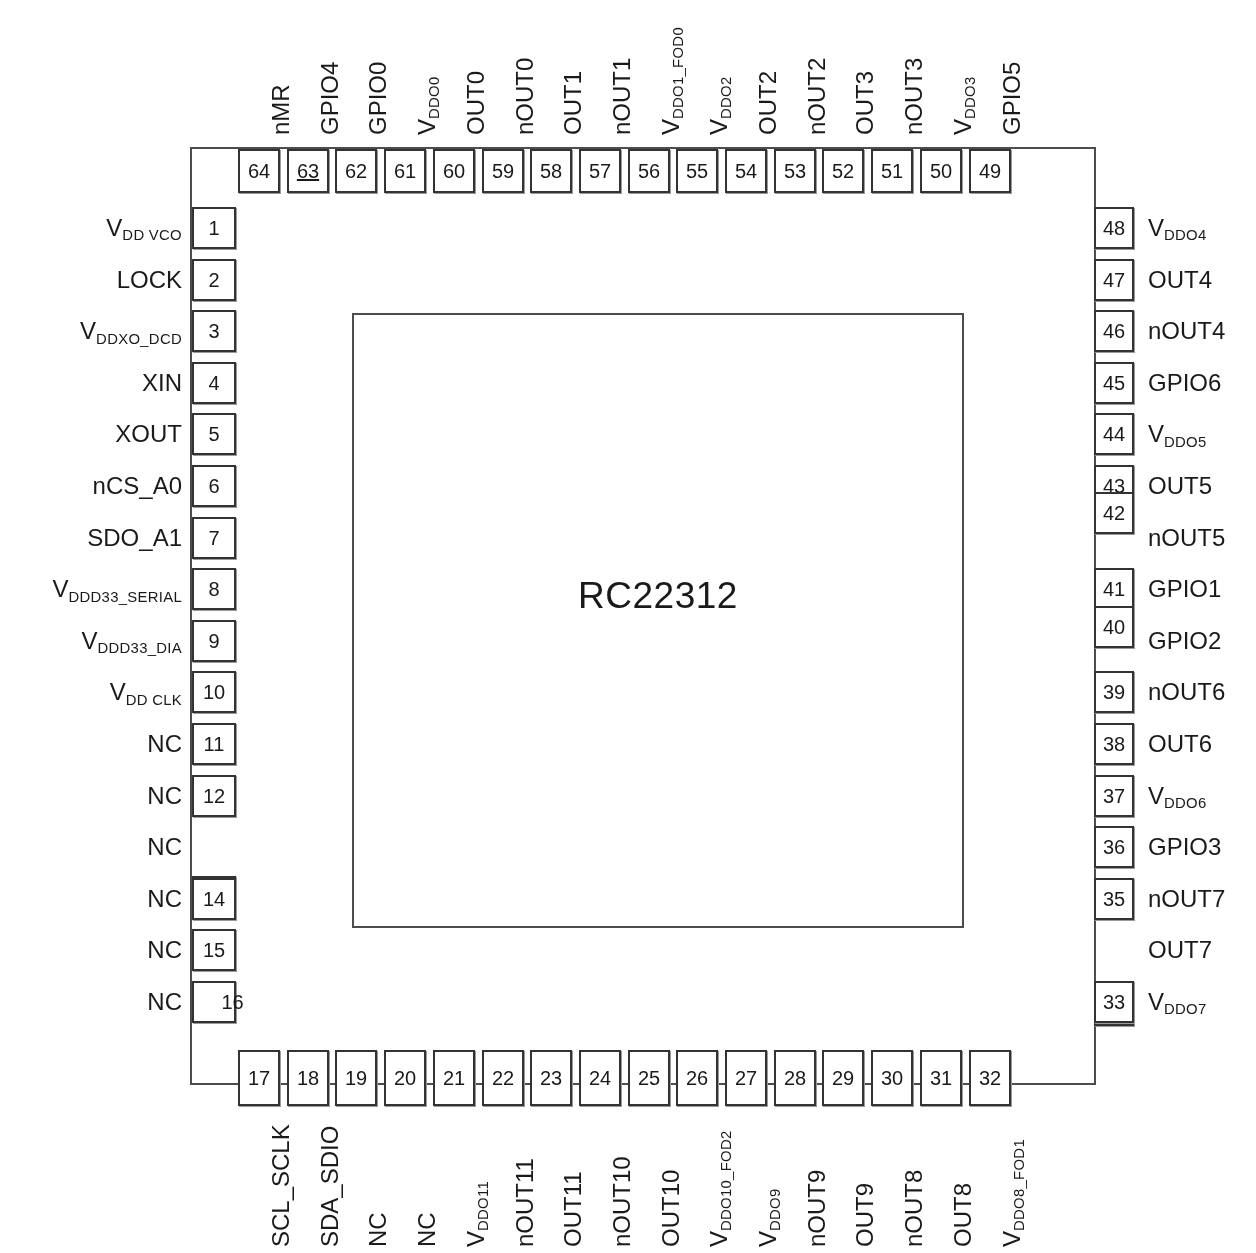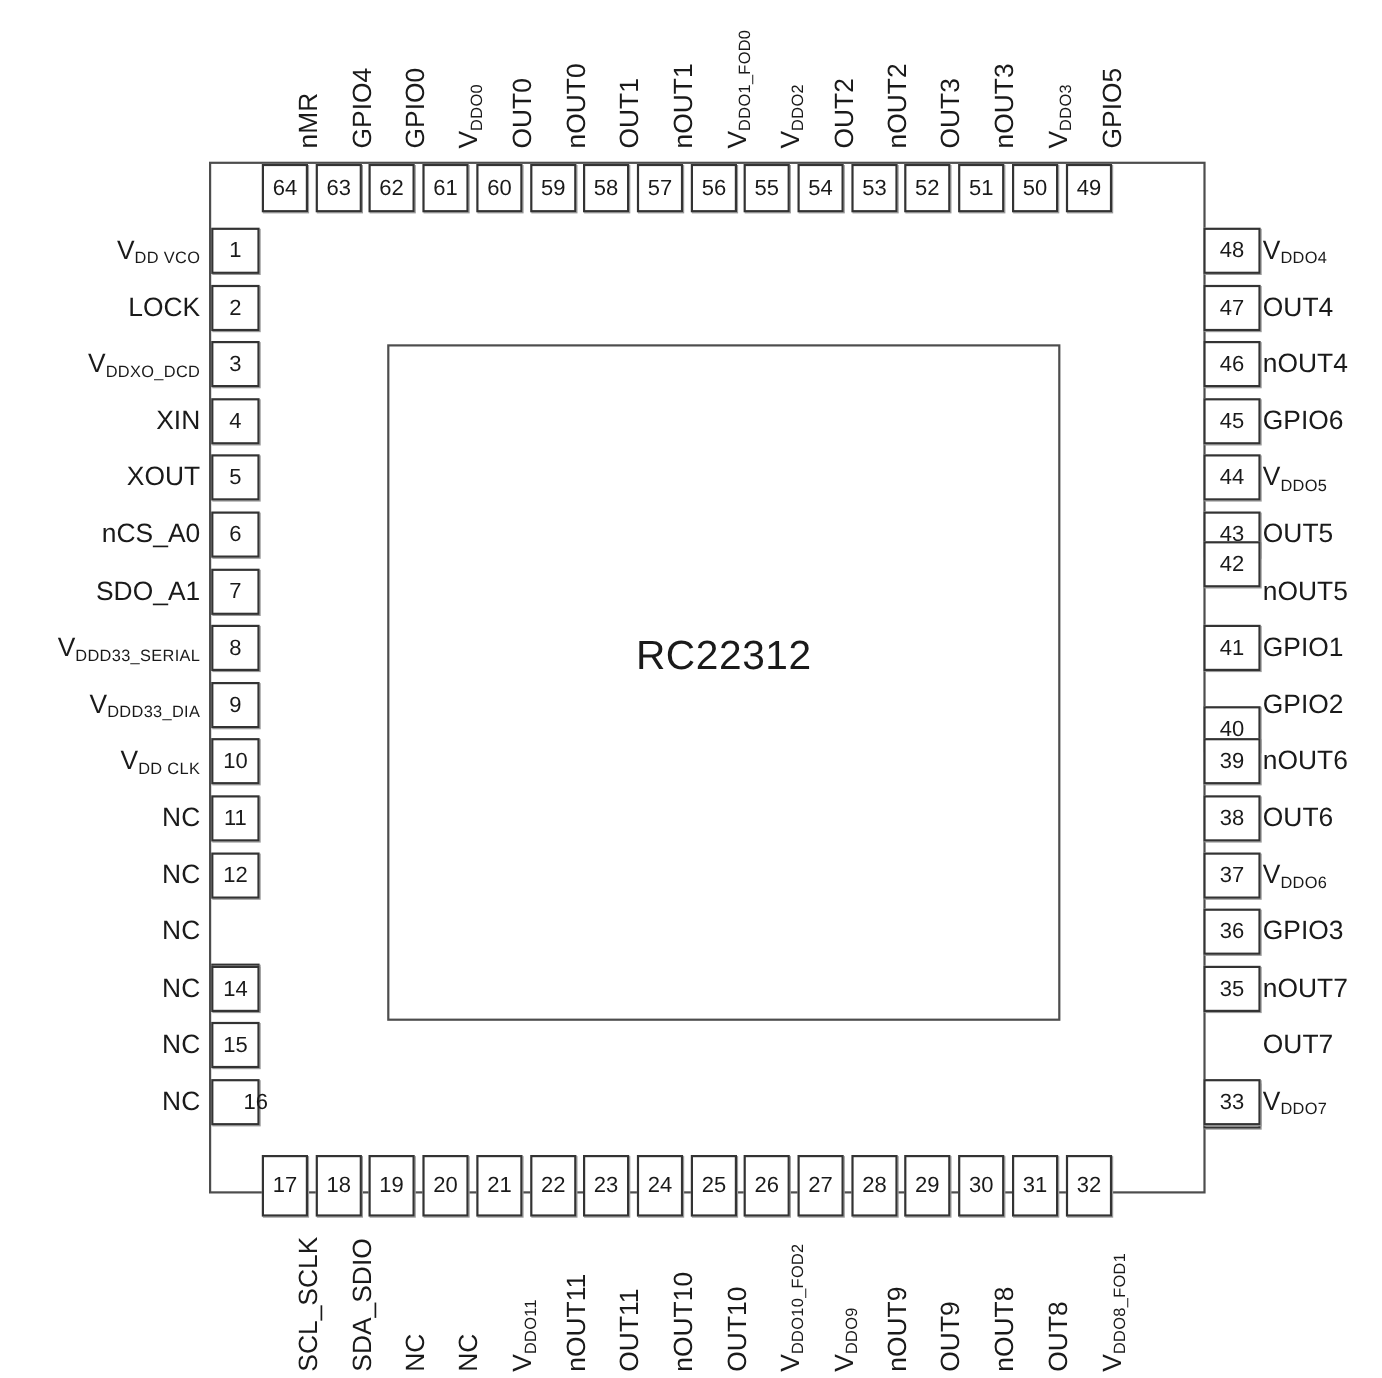--- a/index.html
+++ b/index.html
@@ -63,21 +63,21 @@
     align-items: center;
     justify-content: center;
     font-size: 20px;
     color: #1a1a1a;
     line-height: 1;
     box-shadow: 1px 1px 0 0 #9a9a9a;
   }
   .pad.top    { width: 42px; height: 44px; }
   .pad.bottom { width: 42px; height: 56px; }
   .pad.left   { width: 44px; height: 42px; }
-  .pad.right  { width: 52px; height: 42px; }
+  .pad.right  { width: 40px; height: 42px; }
 
   
   .pinlabel {
     position: absolute;
     font-size: 24px;
     color: #1a1a1a;
     white-space: nowrap;
     line-height: 1;
     font-family: "Liberation Sans", sans-serif;
   }
@@ -125,30 +125,30 @@
       <div class="pad left" style="left: 192px; top: 929.4px;">15</div>
       <div class="pad left" style="left: 192px; top: 981px; padding-left: 37px;">16</div>
       <div class="pad right" style="left: 1094px; top: 207px;">48</div>
       <div class="pad right" style="left: 1094px; top: 258.6px;">47</div>
       <div class="pad right" style="left: 1094px; top: 310.2px;">46</div>
       <div class="pad right" style="left: 1094px; top: 361.8px;">45</div>
       <div class="pad right" style="left: 1094px; top: 413.4px;">44</div>
       <div class="pad right" style="left: 1094px; top: 465px;">43</div>
       <div class="pad right" style="left: 1094px; top: 492px;">42</div>
       <div class="pad right" style="left: 1094px; top: 568.2px;">41</div>
-      <div class="pad right" style="left: 1094px; top: 642px; text-align: right;">40</div>
+      <div class="pad right" style="left: 1094px; top: 606px; text-align: right;">40</div>
       <div class="pad right" style="left: 1094px; top: 671.4px;">39</div>
       <div class="pad right" style="left: 1094px; top: 723px;">38</div>
       <div class="pad right" style="left: 1094px; top: 774.6px;">37</div>
       <div class="pad right" style="left: 1094px; top: 826.2px;">36</div>
       <div class="pad right" style="left: 1094px; top: 877.8px;">35</div>
       <div class="pad right" style="left: 1094px; top: 984px;">34</div>
       <div class="pad right" style="left: 1094px; top: 981px;">33</div>
       <div class="pad top" style="left: 238px; top: 149px;">64</div>
-      <div class="pad top" style="left: 287px; top: 149px;">63</div>
+      <div class="pad top" style="left: 287px; top: 149px; text-decoration: underline;">63</div>
       <div class="pad top" style="left: 335px; top: 149px;">62</div>
       <div class="pad top" style="left: 384px; top: 149px;">61</div>
       <div class="pad top" style="left: 433px; top: 149px;">60</div>
       <div class="pad top" style="left: 482px; top: 149px;">59</div>
       <div class="pad top" style="left: 530px; top: 149px;">58</div>
       <div class="pad top" style="left: 579px; top: 149px;">57</div>
       <div class="pad top" style="left: 628px; top: 149px;">56</div>
       <div class="pad top" style="left: 676px; top: 149px;">55</div>
       <div class="pad top" style="left: 725px; top: 149px;">54</div>
       <div class="pad top" style="left: 774px; top: 149px;">53</div>

